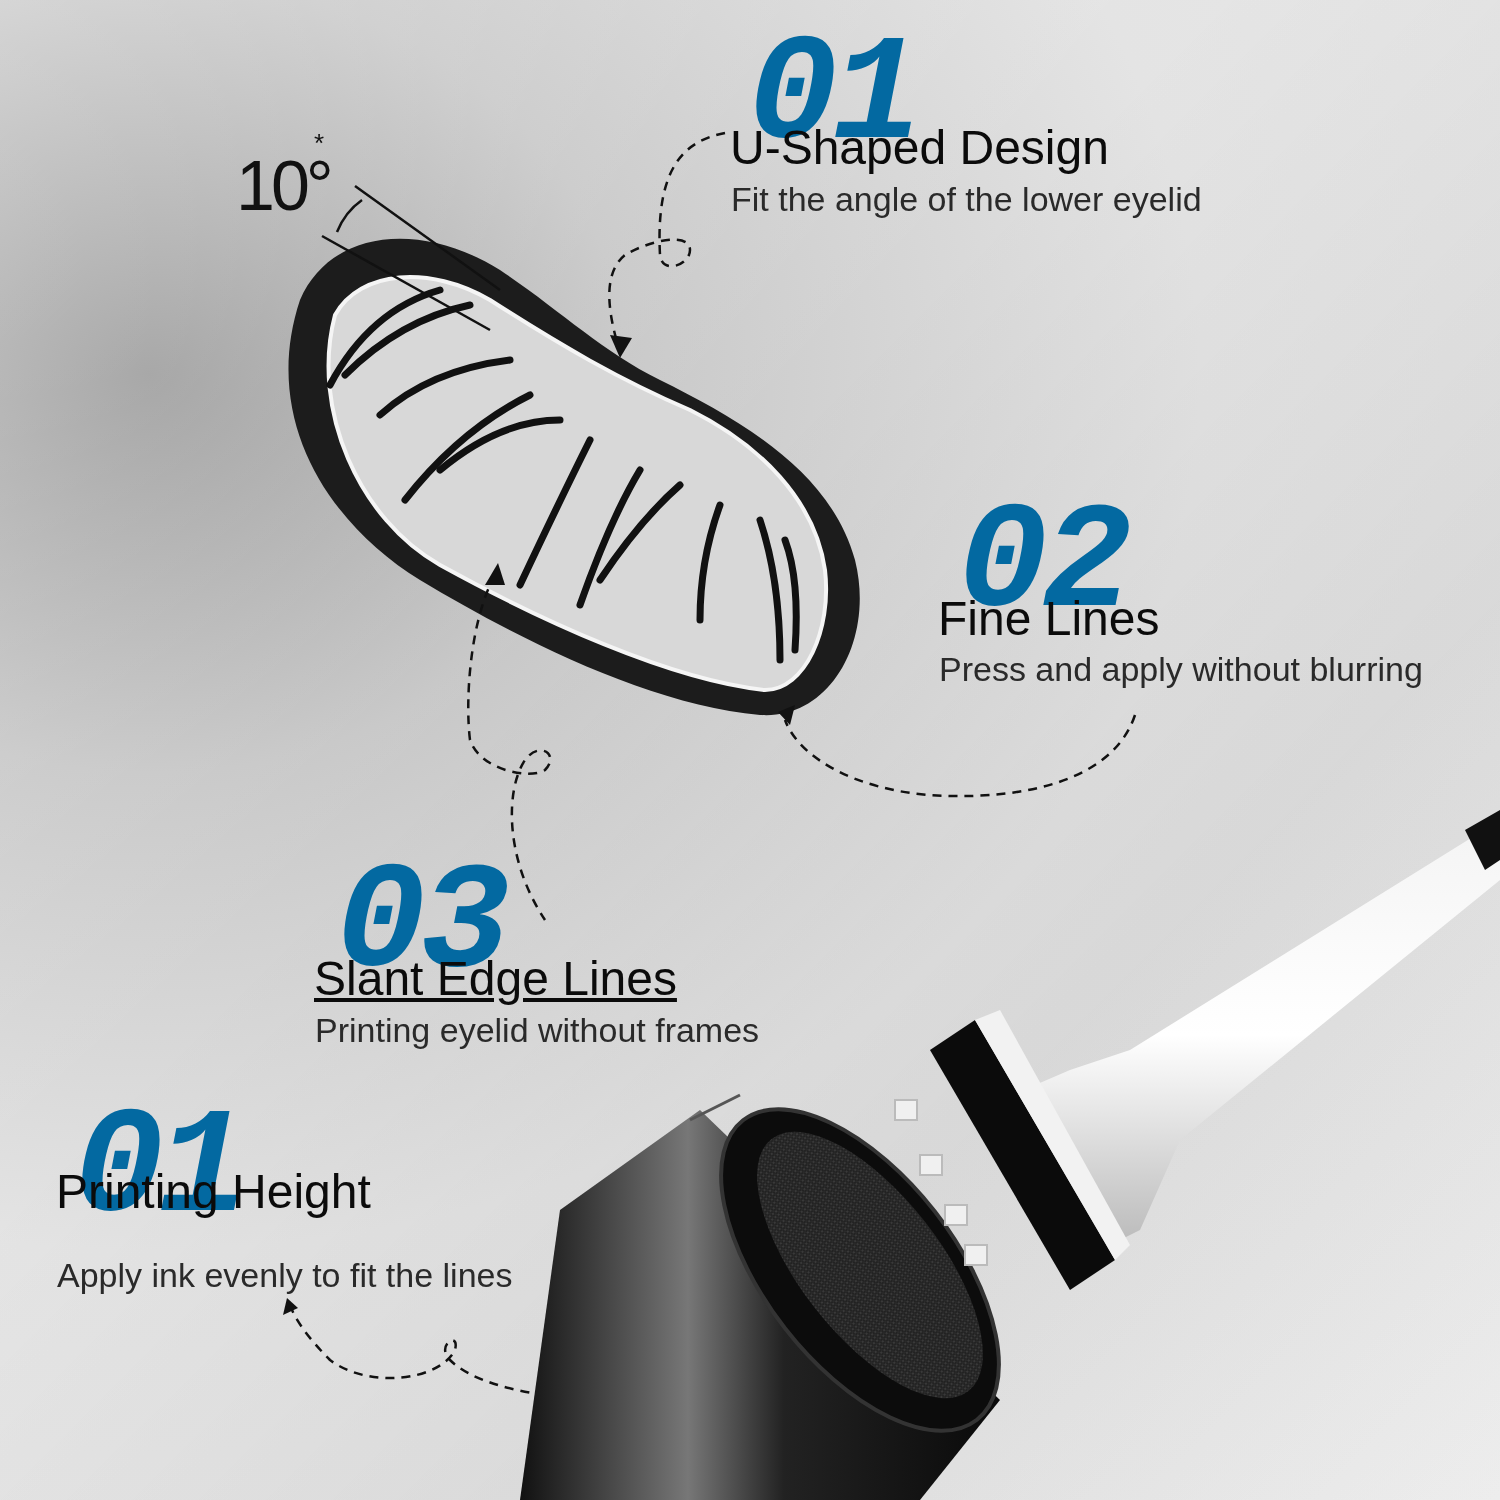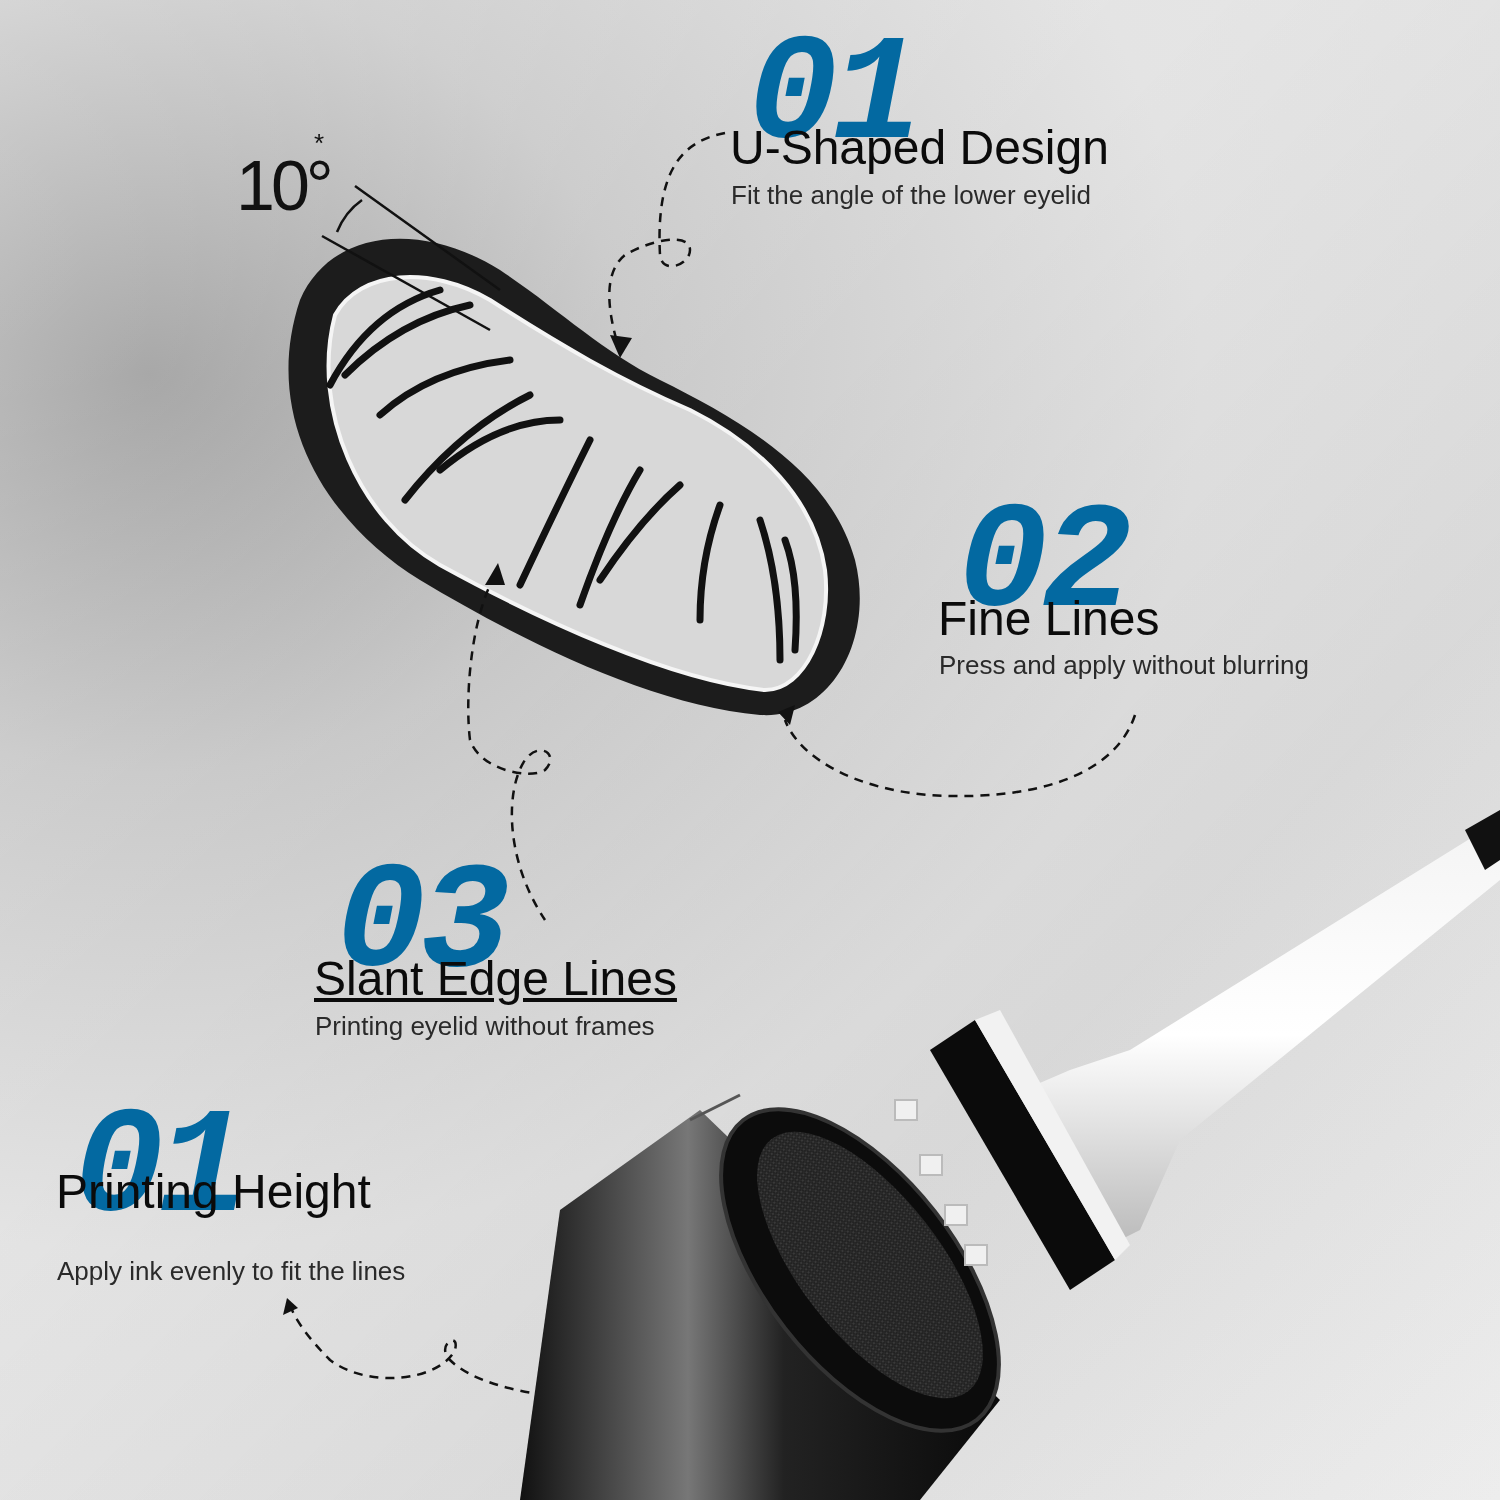--- a/index.html
+++ b/index.html
@@ -4,21 +4,21 @@
 <style>
   html, body { margin:0; padding:0; }
   body { width:1500px; height:1500px; overflow:hidden; position:relative;
     background: radial-gradient(ellipse at 10% 25%, #9a9a9a 0%, #c8c8c8 25%, #e4e4e4 55%, #ebebeb 100%);
     font-family: "Liberation Sans", sans-serif; }
   .bg-shade { position:absolute; inset:0;
     background: linear-gradient(135deg, rgba(255,255,255,0.25) 0%, rgba(255,255,255,0) 40%, rgba(0,0,0,0.06) 70%, rgba(255,255,255,0.1) 100%); }
   .num { position:absolute; font-family:Liberation Mono, monospace; font-style:italic; font-weight:bold;
     color:#0369a1; font-size:150px; line-height:1; letter-spacing:-6px; }
   .title { position:absolute; font-size:48px; color:#0b0b0b; line-height:1; white-space:nowrap; }
-  .sub { position:absolute; font-size:26px; color:#2a2a2a; line-height:1; white-space:nowrap;text-align:right; }
+  .sub { position:absolute; font-size:34px; color:#2a2a2a; line-height:1; white-space:nowrap;text-align:right; }
   .angle { position:absolute; left:236px; top:146px; font-size:70px; color:#111; letter-spacing:-4px; }
   .star { position:absolute; left:314px; top:128px; font-size:26px; color:#111; }
   svg.layer { position:absolute; left:0; top:0; }
 </style>
 </head>
 <body>
 
 <div class="bg-shade"></div>
 
 <svg class="layer" width="1500" height="1500">

